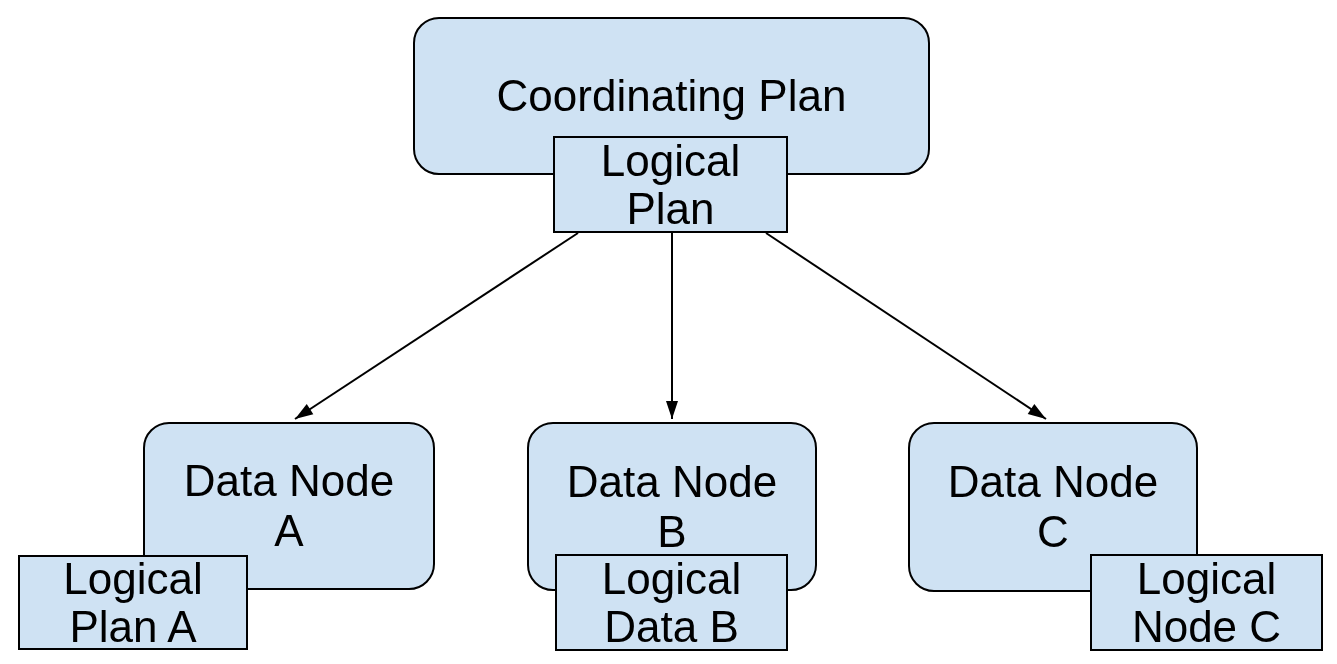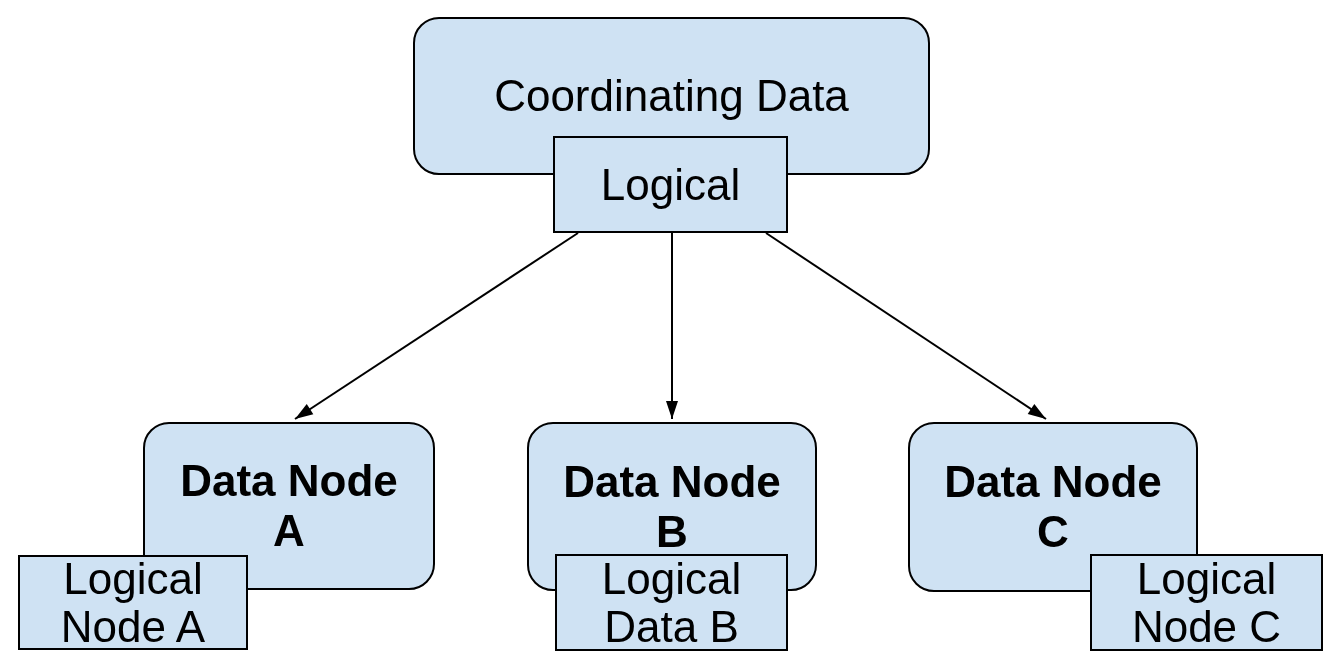--- a/index.html
+++ b/index.html
@@ -31,21 +31,21 @@
   .shape.rounded { border-radius: 26px; z-index: 1; }
   .shape .line { display: block; white-space: nowrap; }
   .node-coordinating { left: 413px; top: 17px;  width: 517px; height: 158px; }
   .plan-coordinator  { left: 553px; top: 136px; width: 235px; height: 97px;  }
   .node-data-a       { left: 143px; top: 422px; width: 292px; height: 168px; }
   .plan-a            { left: 18px;  top: 555px; width: 230px; height: 95px;  }
   .node-data-b       { left: 527px; top: 422px; width: 290px; height: 169px; }
   .plan-b            { left: 555px; top: 554px; width: 233px; height: 97px;  }
   .node-data-c       { left: 908px; top: 422px; width: 290px; height: 170px; }
   .plan-c            { left: 1090px; top: 554px; width: 233px; height: 97px; }
-  .node-data-a .txt, .node-data-b .txt, .node-data-c .txt { line-height: 50px; font-weight: bold; }
+  .node-data-a .txt, .node-data-b .txt, .node-data-c .txt { line-height: 50px; }
   .arrows {
     position: absolute;
     left: 0; top: 0;
     width: 1337px; height: 664px;
     z-index: 0;
   }
   .arrows line { stroke: #000000; stroke-width: 2; }
 </style>
 </head>
 <body>
@@ -57,35 +57,36 @@
       <marker id="ah" markerUnits="userSpaceOnUse" markerWidth="22" markerHeight="16" refX="19" refY="7" orient="auto">
         <path d="M1,1 L19,7 L1,13 Z" fill="#000000"></path>
       </marker>
     </defs>
     <line x1="578" y1="233" x2="295" y2="419" marker-end="url(#ah)"></line>
     <line x1="672" y1="233" x2="672" y2="419" marker-end="url(#ah)"></line>
     <line x1="766" y1="233" x2="1046" y2="419" marker-end="url(#ah)"></line>
   </svg>
 
   <div class="shape rounded node-coordinating">
-    <span class="line txt">Coordinating Data</span>
+    <span class="line txt">Coordinating Plan</span>
   </div>
 
   <div class="shape plan-coordinator">
     <span class="line txt">Logical</span>
+    <span class="line txt">Plan</span>
   </div>
 
   <div class="shape rounded node-data-a">
     <span class="line txt">Data Node</span>
     <span class="line txt">A</span>
   </div>
 
   <div class="shape plan-a">
     <span class="line txt">Logical</span>
-    <span class="line txt">Node A</span>
+    <span class="line txt">Plan A</span>
   </div>
 
   <div class="shape rounded node-data-b">
     <span class="line txt">Data Node</span>
     <span class="line txt">B</span>
   </div>
 
   <div class="shape plan-b">
     <span class="line txt">Logical</span>
     <span class="line txt">Data B</span>

